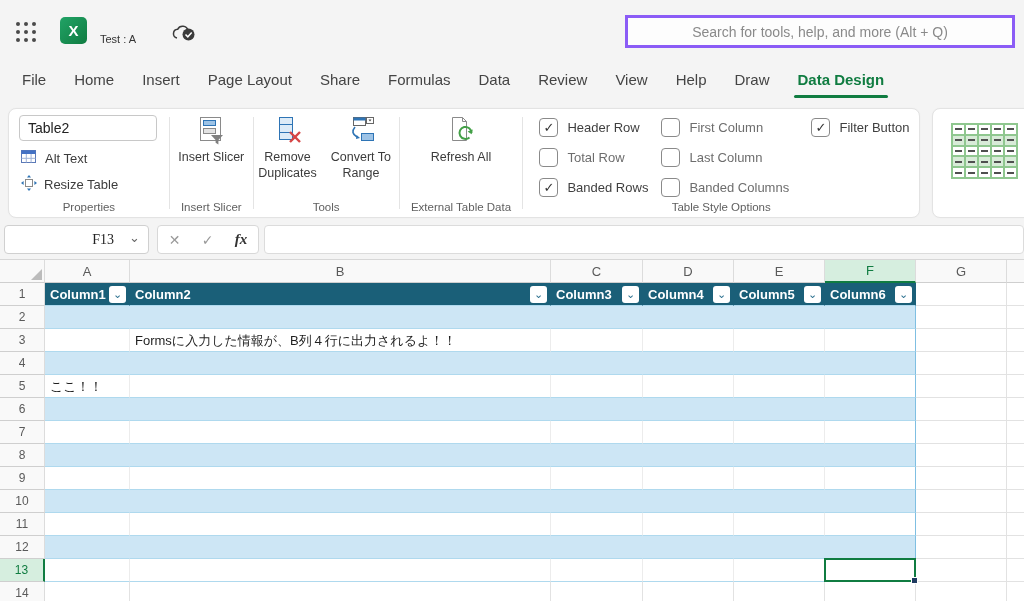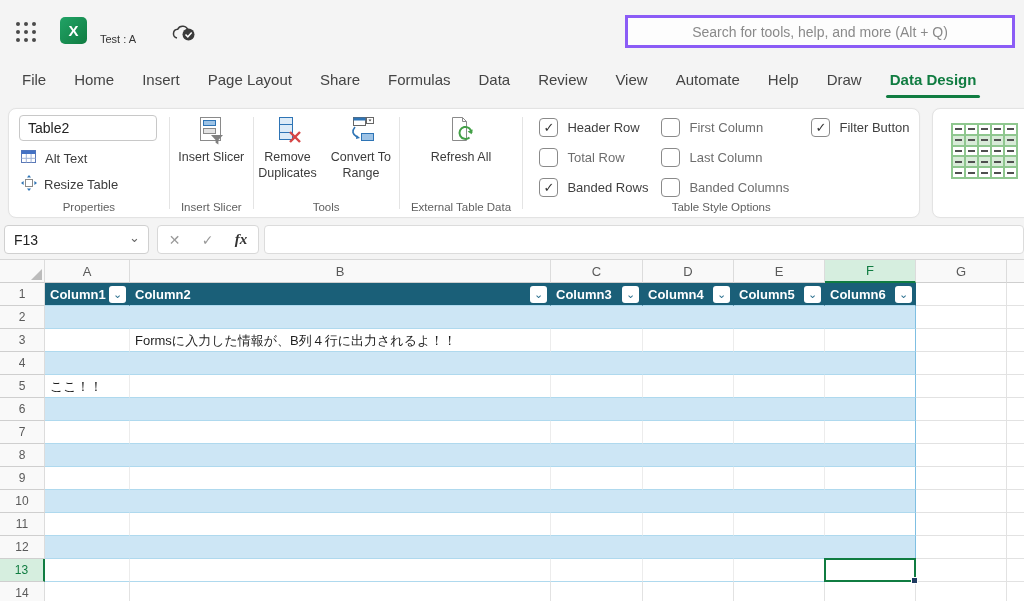--- a/index.html
+++ b/index.html
@@ -55,21 +55,21 @@
   
   #swatch { position:absolute; left:18px; top:14px; width:67px; height:56px; border:1px solid #8FC78F;
             display:grid; grid-template-columns:repeat(5,1fr); grid-template-rows:repeat(5,1fr); cursor:pointer; }
   #swatch .sc { border:0.5px solid #8FC78F; background:#fff; display:flex; align-items:center; justify-content:center; }
   #swatch .sc.gband { background:#D8EBD8; }
   #swatch .sc i { display:block; width:7px; height:2px; background:#4f4f4f; }
 
   
   #fbar { position:absolute; left:0; top:220px; width:1024px; height:40px; border-bottom:1px solid #d7d7d7; }
   #name-box { position:absolute; left:4px; top:5px; width:145px; height:29px; background:#fff; border:1px solid #d0d0d0; border-radius:4px; }
-  #name-box input { position:absolute; left:0; top:0; width:118px; height:27px; border:none; outline:none; padding:0 9px; font-size:14px; color:#222; font-family:Liberation Sans, sans-serif; background:transparent; }
+  #name-box input { position:absolute; left:0; top:0; width:118px; height:27px; border:none; outline:none; padding:0 9px; font-size:14px; color:#222; font-family:Liberation Serif, serif; background:transparent;text-align:right; }
   #name-chevron { position:absolute; right:8px; top:4px; font-size:13px; color:#666; }
   #fx-group { position:absolute; left:157px; top:5px; width:102px; height:29px; background:#fff; border:1px solid #d8d8d8; border-radius:4px; display:flex; align-items:center; justify-content:space-around; }
   #fx-cancel, #fx-enter { color:#9a9a9a; font-size:14px; cursor:pointer; }
   #fx-label { font-family:"Liberation Serif","DejaVu Serif",serif; font-style:italic; font-weight:bold; font-size:15px; color:#333; cursor:pointer; }
   #formula-input { position:absolute; left:264px; top:5px; width:760px; height:29px; background:#fff; border:1px solid #dcdcdc; border-radius:4px; outline:none; padding:0 8px; font-size:13px; font-family:inherit; }
 
   
   #grid { position:absolute; left:0; top:260px; width:1024px; height:341px; background:#fff; overflow:hidden; }
   .gh { position:absolute; background:#f9f9f9; border-right:1px solid #dcdcdc; border-bottom:1px solid #cfcfcf;
         display:flex; align-items:center; justify-content:center; font-size:13px; color:#5a5a5a; cursor:pointer; }
@@ -123,21 +123,20 @@
   <div id="tabs-bar">
       <div class="tab">File</div>
       <div class="tab">Home</div>
       <div class="tab">Insert</div>
       <div class="tab">Page Layout</div>
       <div class="tab">Share</div>
       <div class="tab">Formulas</div>
       <div class="tab">Data</div>
       <div class="tab">Review</div>
       <div class="tab">View</div>
-      <div class="tab">Automate</div>
       <div class="tab">Help</div>
       <div class="tab">Draw</div>
       <div class="tab active">Data Design</div>
     </div>
 
   <div id="ribbon">
     <div id="main-card" class="card">
 
       <div class="rgroup g-props">
         <input id="tname-input" value="Table2" style="">

